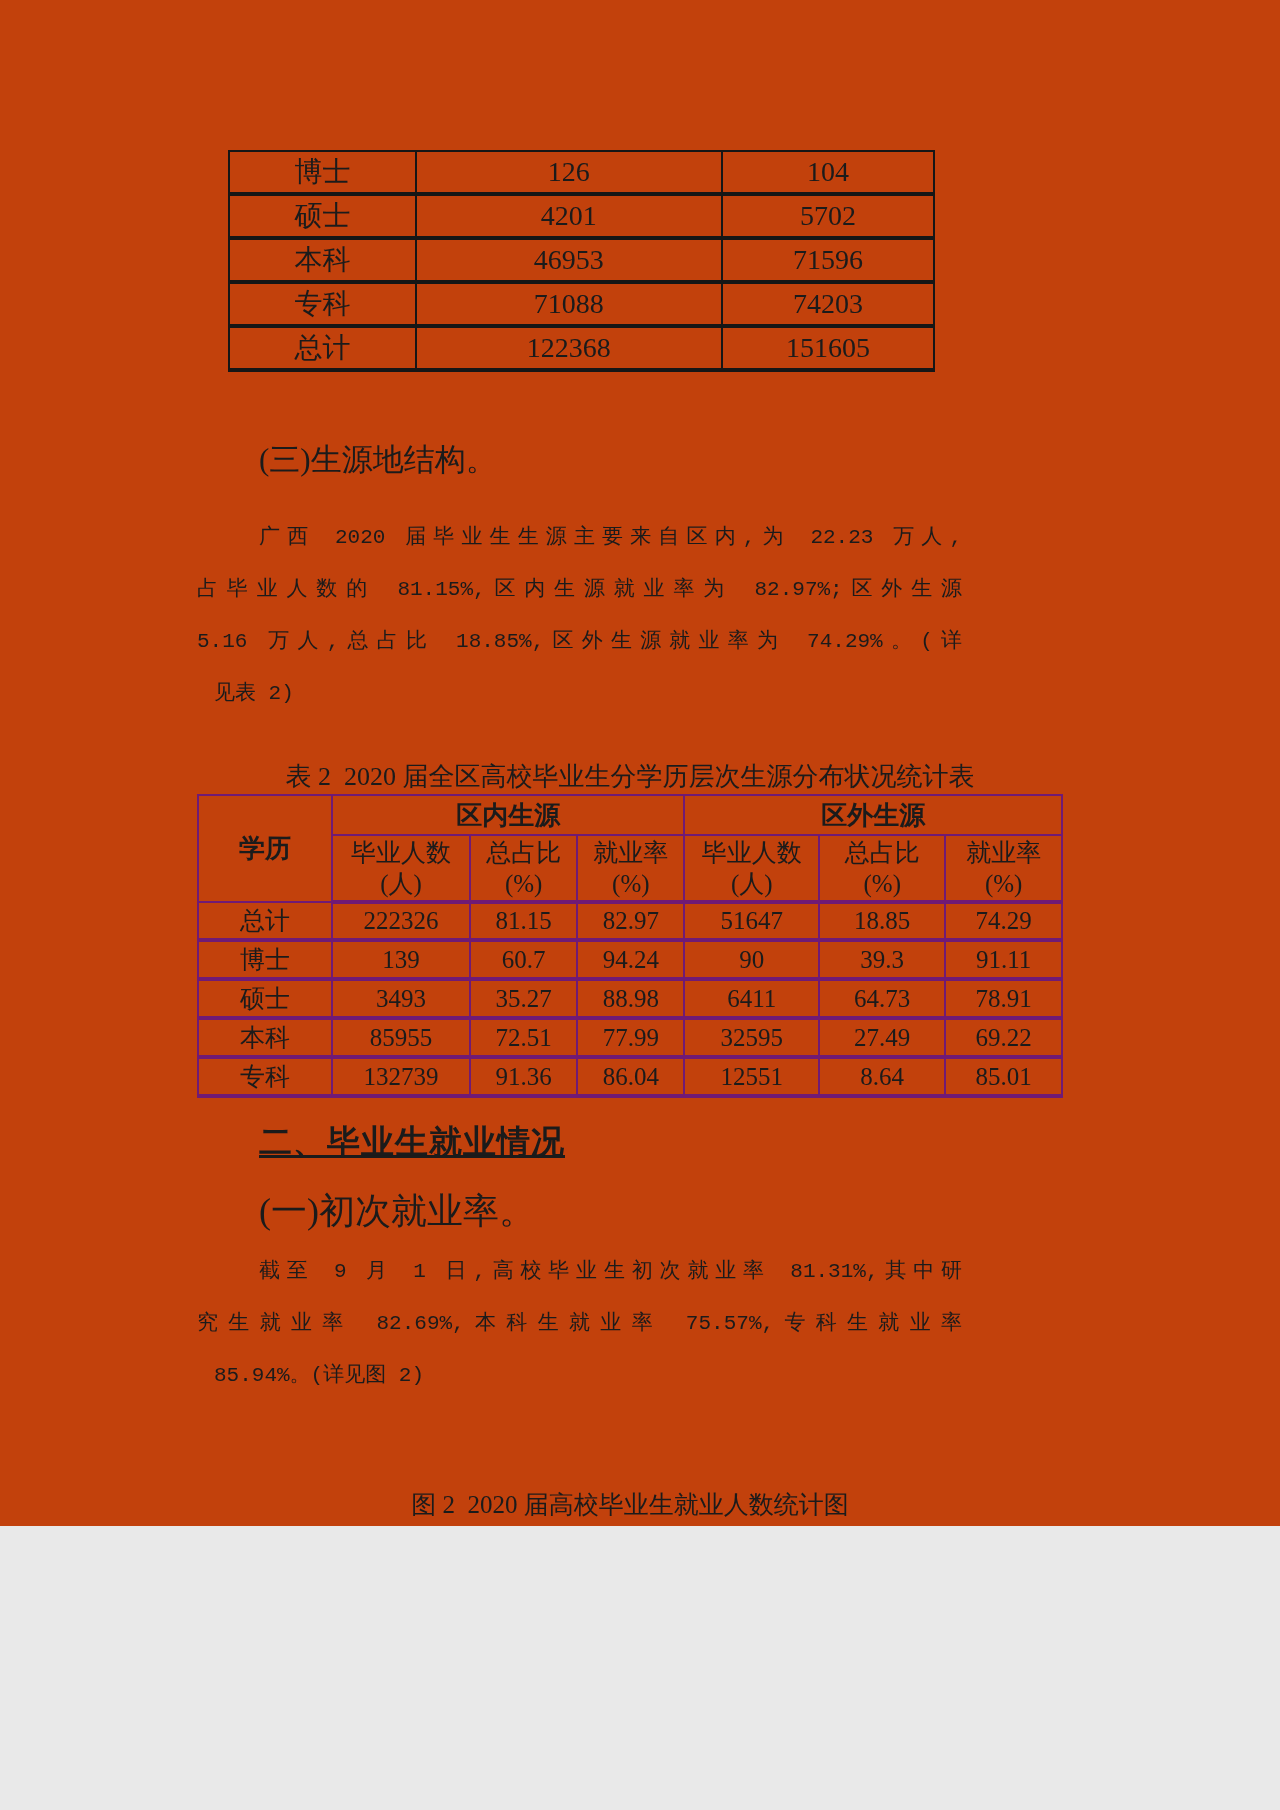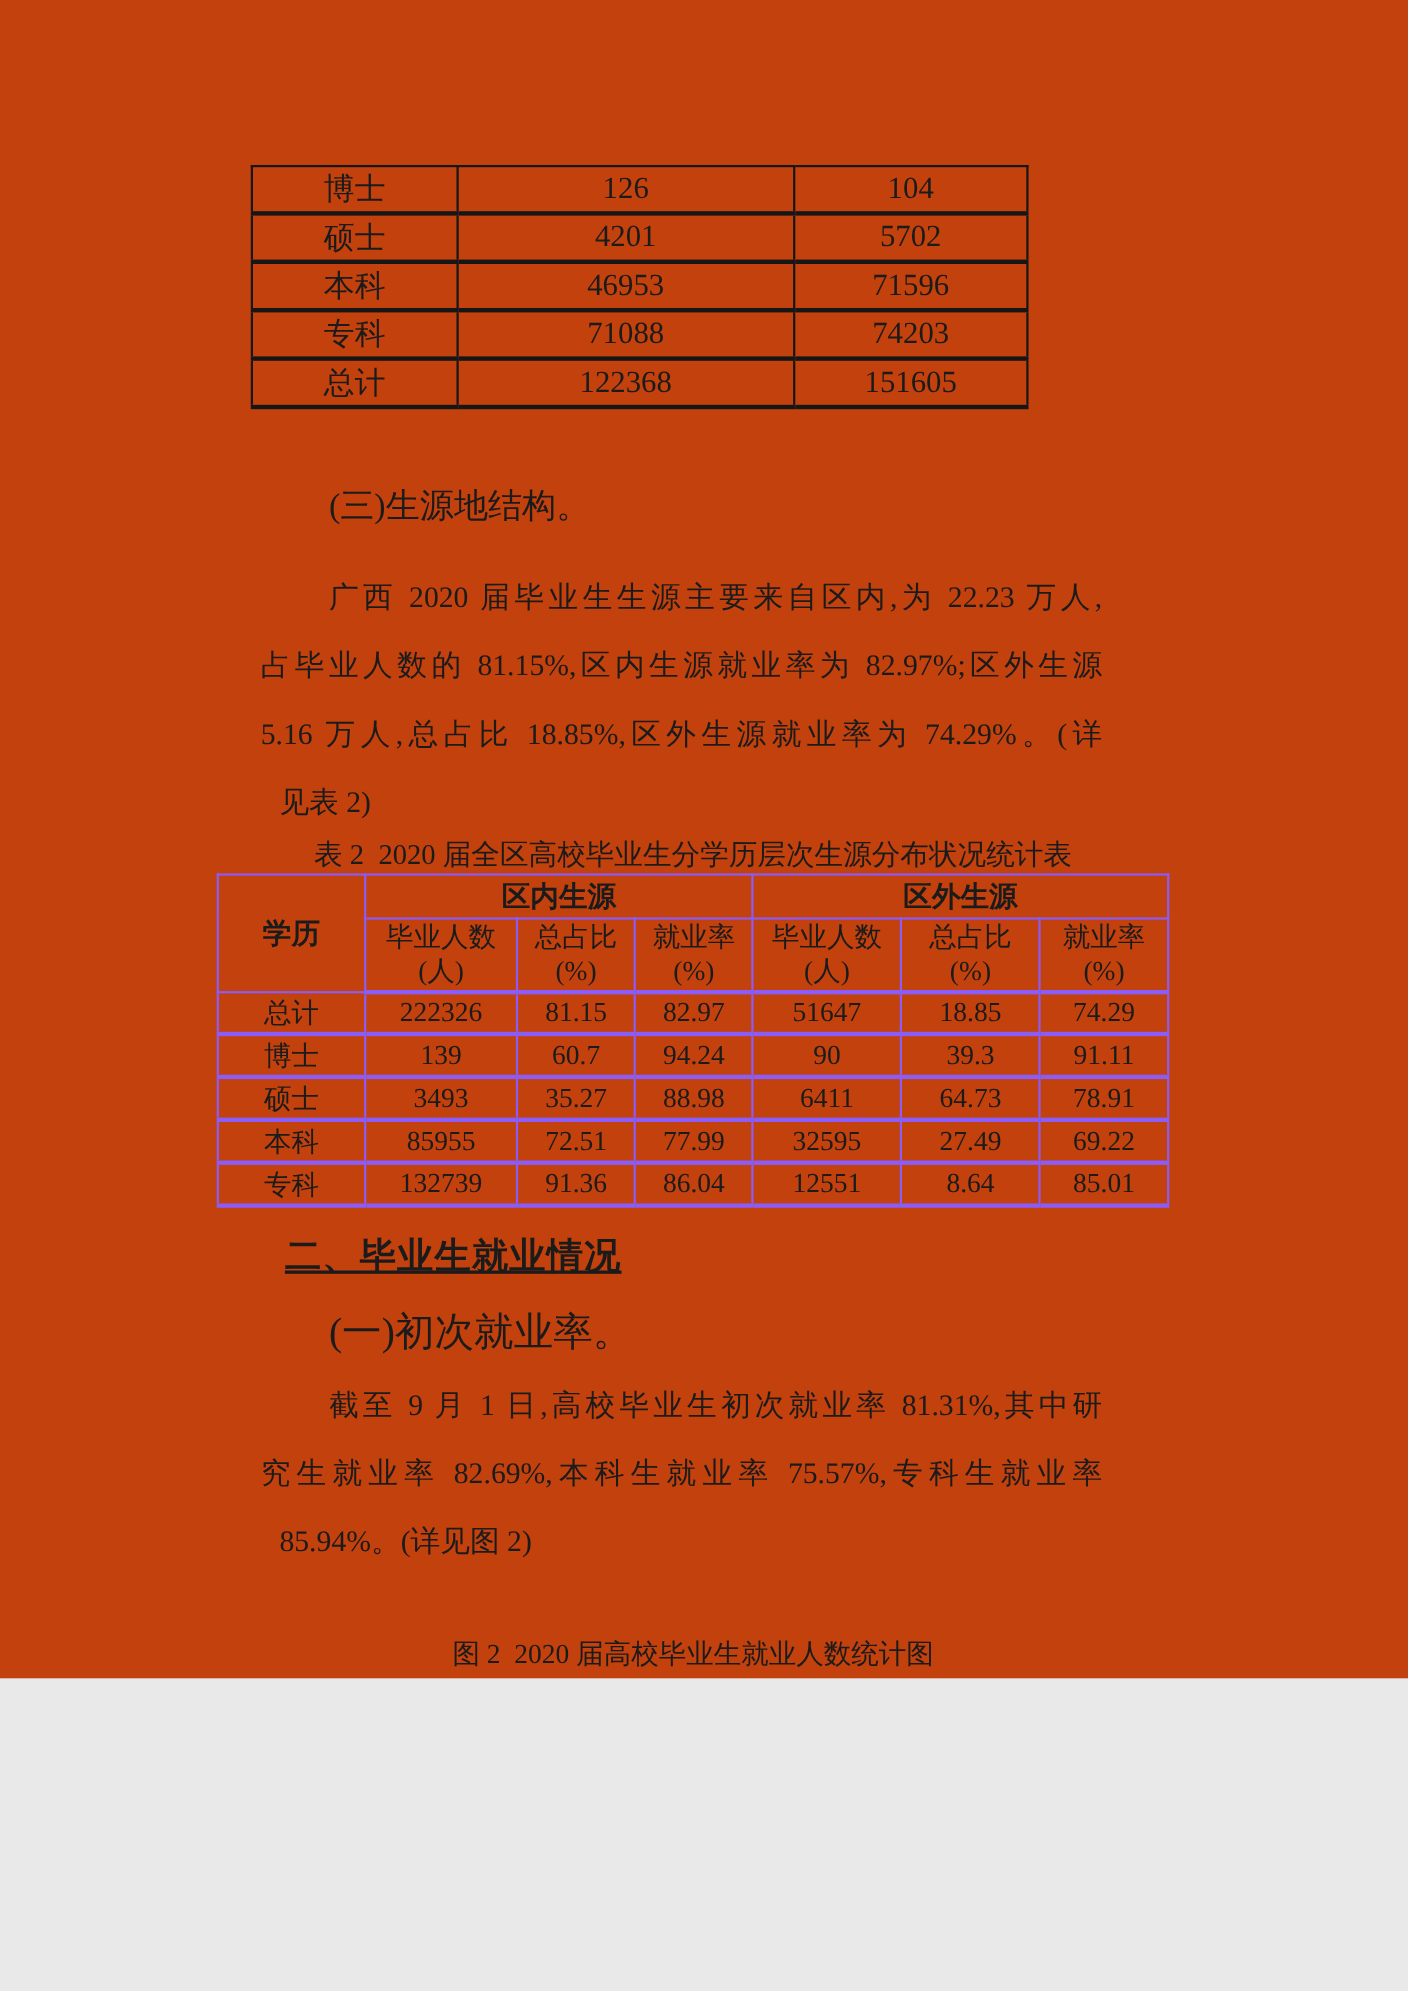--- a/index.html
+++ b/index.html
@@ -21,35 +21,35 @@
     border: 2px solid #161616;
     border-bottom-width: 4px;
     height: 37px;
     text-align: center;
     vertical-align: middle;
     font-size: 28px;
   }
   table.t1 tr:first-child td { border-top-width: 2px; }
 
   
-  .content { position: absolute; left: 197px; width: 765px; margin-left: 40px; }
+  .content { position: absolute; left: 197px; width: 765px; }
   .h3 { top: 440px; font-size: 31px; line-height: 40px; padding-left: 62px; }
   .para1 { top: 512px; }
   .para2 { top: 1246px; }
-  .para .line { line-height: 62px; font-size: 27px; text-align: justify; text-align-last: justify; white-space: pre-wrap; }
+  .para .line { line-height: 52px; font-size: 21px; text-align: justify; text-align-last: justify; white-space: pre-wrap; font-family: Liberation Mono, monospace; }
   .para .line.last { text-align: left; text-align-last: left; padding-left: 17px; }
   .para .line.indent { padding-left: 62px; }
 
   
   .t2-caption { position: absolute; top: 760px; left: 197px; width: 866px;
     text-align: center; font-size: 26px; line-height: 34px; white-space: pre-wrap; }
   .t2-wrap { position: absolute; top: 794px; left: 197px; width: 866px; }
   table.t2 { width: 100%; border-collapse: collapse; table-layout: fixed; }
   table.t2 td {
-    border: 2px solid #8b5cf6;
+    border: 2px solid #701a75;
     text-align: center;
     vertical-align: middle;
   }
   table.t2 tr.hd1 td { height: 36px; font-size: 26px; font-weight: bold; }
   table.t2 td.xl { font-size: 27px; font-weight: bold; }
   table.t2 tr.hd2 td { height: 62px; font-size: 25px; font-weight: normal; line-height: 31px; border-bottom-width: 4px; }
   table.t2 tr.dr td { height: 31px; font-size: 25px; border-bottom-width: 4px; }
 
   
   .h2 { position: absolute; top: 1121px; left: 259px;

